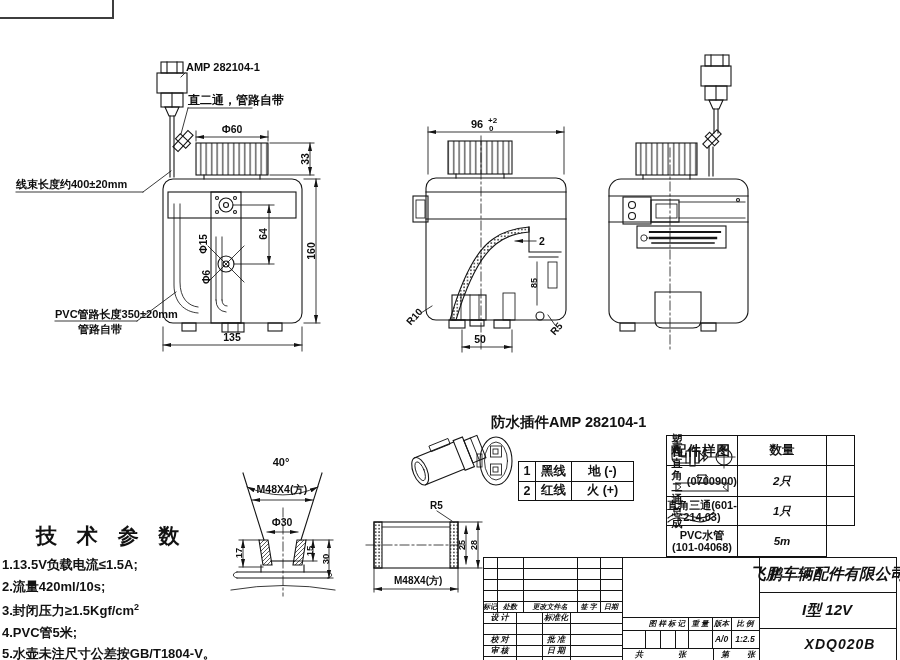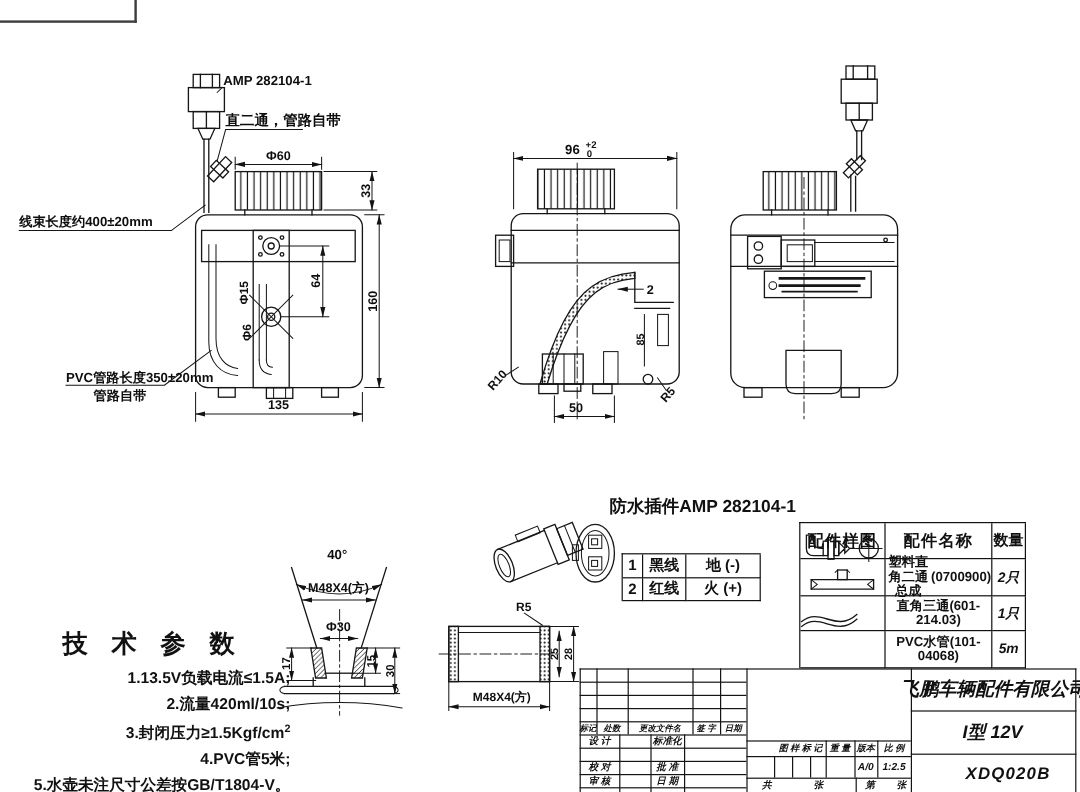--- a/index.html
+++ b/index.html
@@ -7,25 +7,25 @@
           font-family:"Liberation Sans",sans-serif;color:#111;font-weight:bold;}
   .corner-frame{position:absolute;left:0;top:0;width:112px;height:17px;
                 border-right:2px solid #3d3d3d;border-bottom:2px solid #3d3d3d;}
   svg.draw{position:absolute;left:0;top:0;}
   svg .s{stroke:#161616;fill:none;stroke-width:1.1;stroke-linecap:square;}
   svg text{fill:#0e0e0e;stroke:none;font-weight:bold;font-family:"Liberation Sans",sans-serif;}
   .cl{stroke-dasharray:9 3 2 3;stroke-width:0.8;}
   .thin{stroke-width:0.85;}
   
   .tech{position:absolute;left:2px;top:522px;width:240px;}
-  .tech-title{font-size:21px;letter-spacing:7px;margin-left:50px;margin-bottom:4px;}
-  .tech-item{font-size:13px;line-height:21.5px;white-space:nowrap;text-align:right;}
+  .tech-title{font-size:21px;letter-spacing:7px;margin-left:34px;margin-bottom:4px;}
+  .tech-item{font-size:13px;line-height:21.5px;white-space:nowrap;}
   .tech-item sup{font-size:9px;}
   
-  .conn-title{position:absolute;left:508px;top:413px;font-size:14.5px;white-space:nowrap;}
+  .conn-title{position:absolute;left:491px;top:413px;font-size:14.5px;white-space:nowrap;}
   .grid-tb{position:absolute;border-top:1.4px solid #111;border-left:1.4px solid #111;display:grid;margin-top:24px;}
   .grid-tb>div{border-right:1.4px solid #111;border-bottom:1.4px solid #111;
                display:flex;align-items:center;justify-content:center;background:transparent;}
   .conn-tb{left:518px;top:437px;grid-template-columns:17px 36px 62px;grid-auto-rows:19.5px;font-size:12.5px;}
   
   .parts-tb{left:666px;top:411px;grid-template-columns:71px 89px 28px;grid-template-rows:30px 31px 29px 31px;}
   .parts-tb .hd{font-size:13.5px;letter-spacing:1px;}
   .parts-tb .hd3{font-size:12.5px;letter-spacing:0;}
   .parts-tb .nm{font-size:11px;line-height:12px;text-align:center;flex-direction:row;}
   .parts-tb .qt{font-size:11.5px;font-style:italic;}
@@ -326,21 +326,20 @@
     <div>1</div>
     <div>黑线</div>
     <div>地 (-)</div>
     <div>2</div>
     <div>红线</div>
     <div>火 (+)</div>
   </div>
 
   <div class="grid-tb parts-tb">
     <div class="hd">配件样图</div>
-    <div class="hd">配件名称</div>
     <div class="hd hd3">数量</div>
 
     <div></div>
     <div class="nm">
       <span>塑料直角二通总成</span>
         <span>(0700900)</span>
     </div>
     <div class="qt">2只</div>
 
     <div></div>

